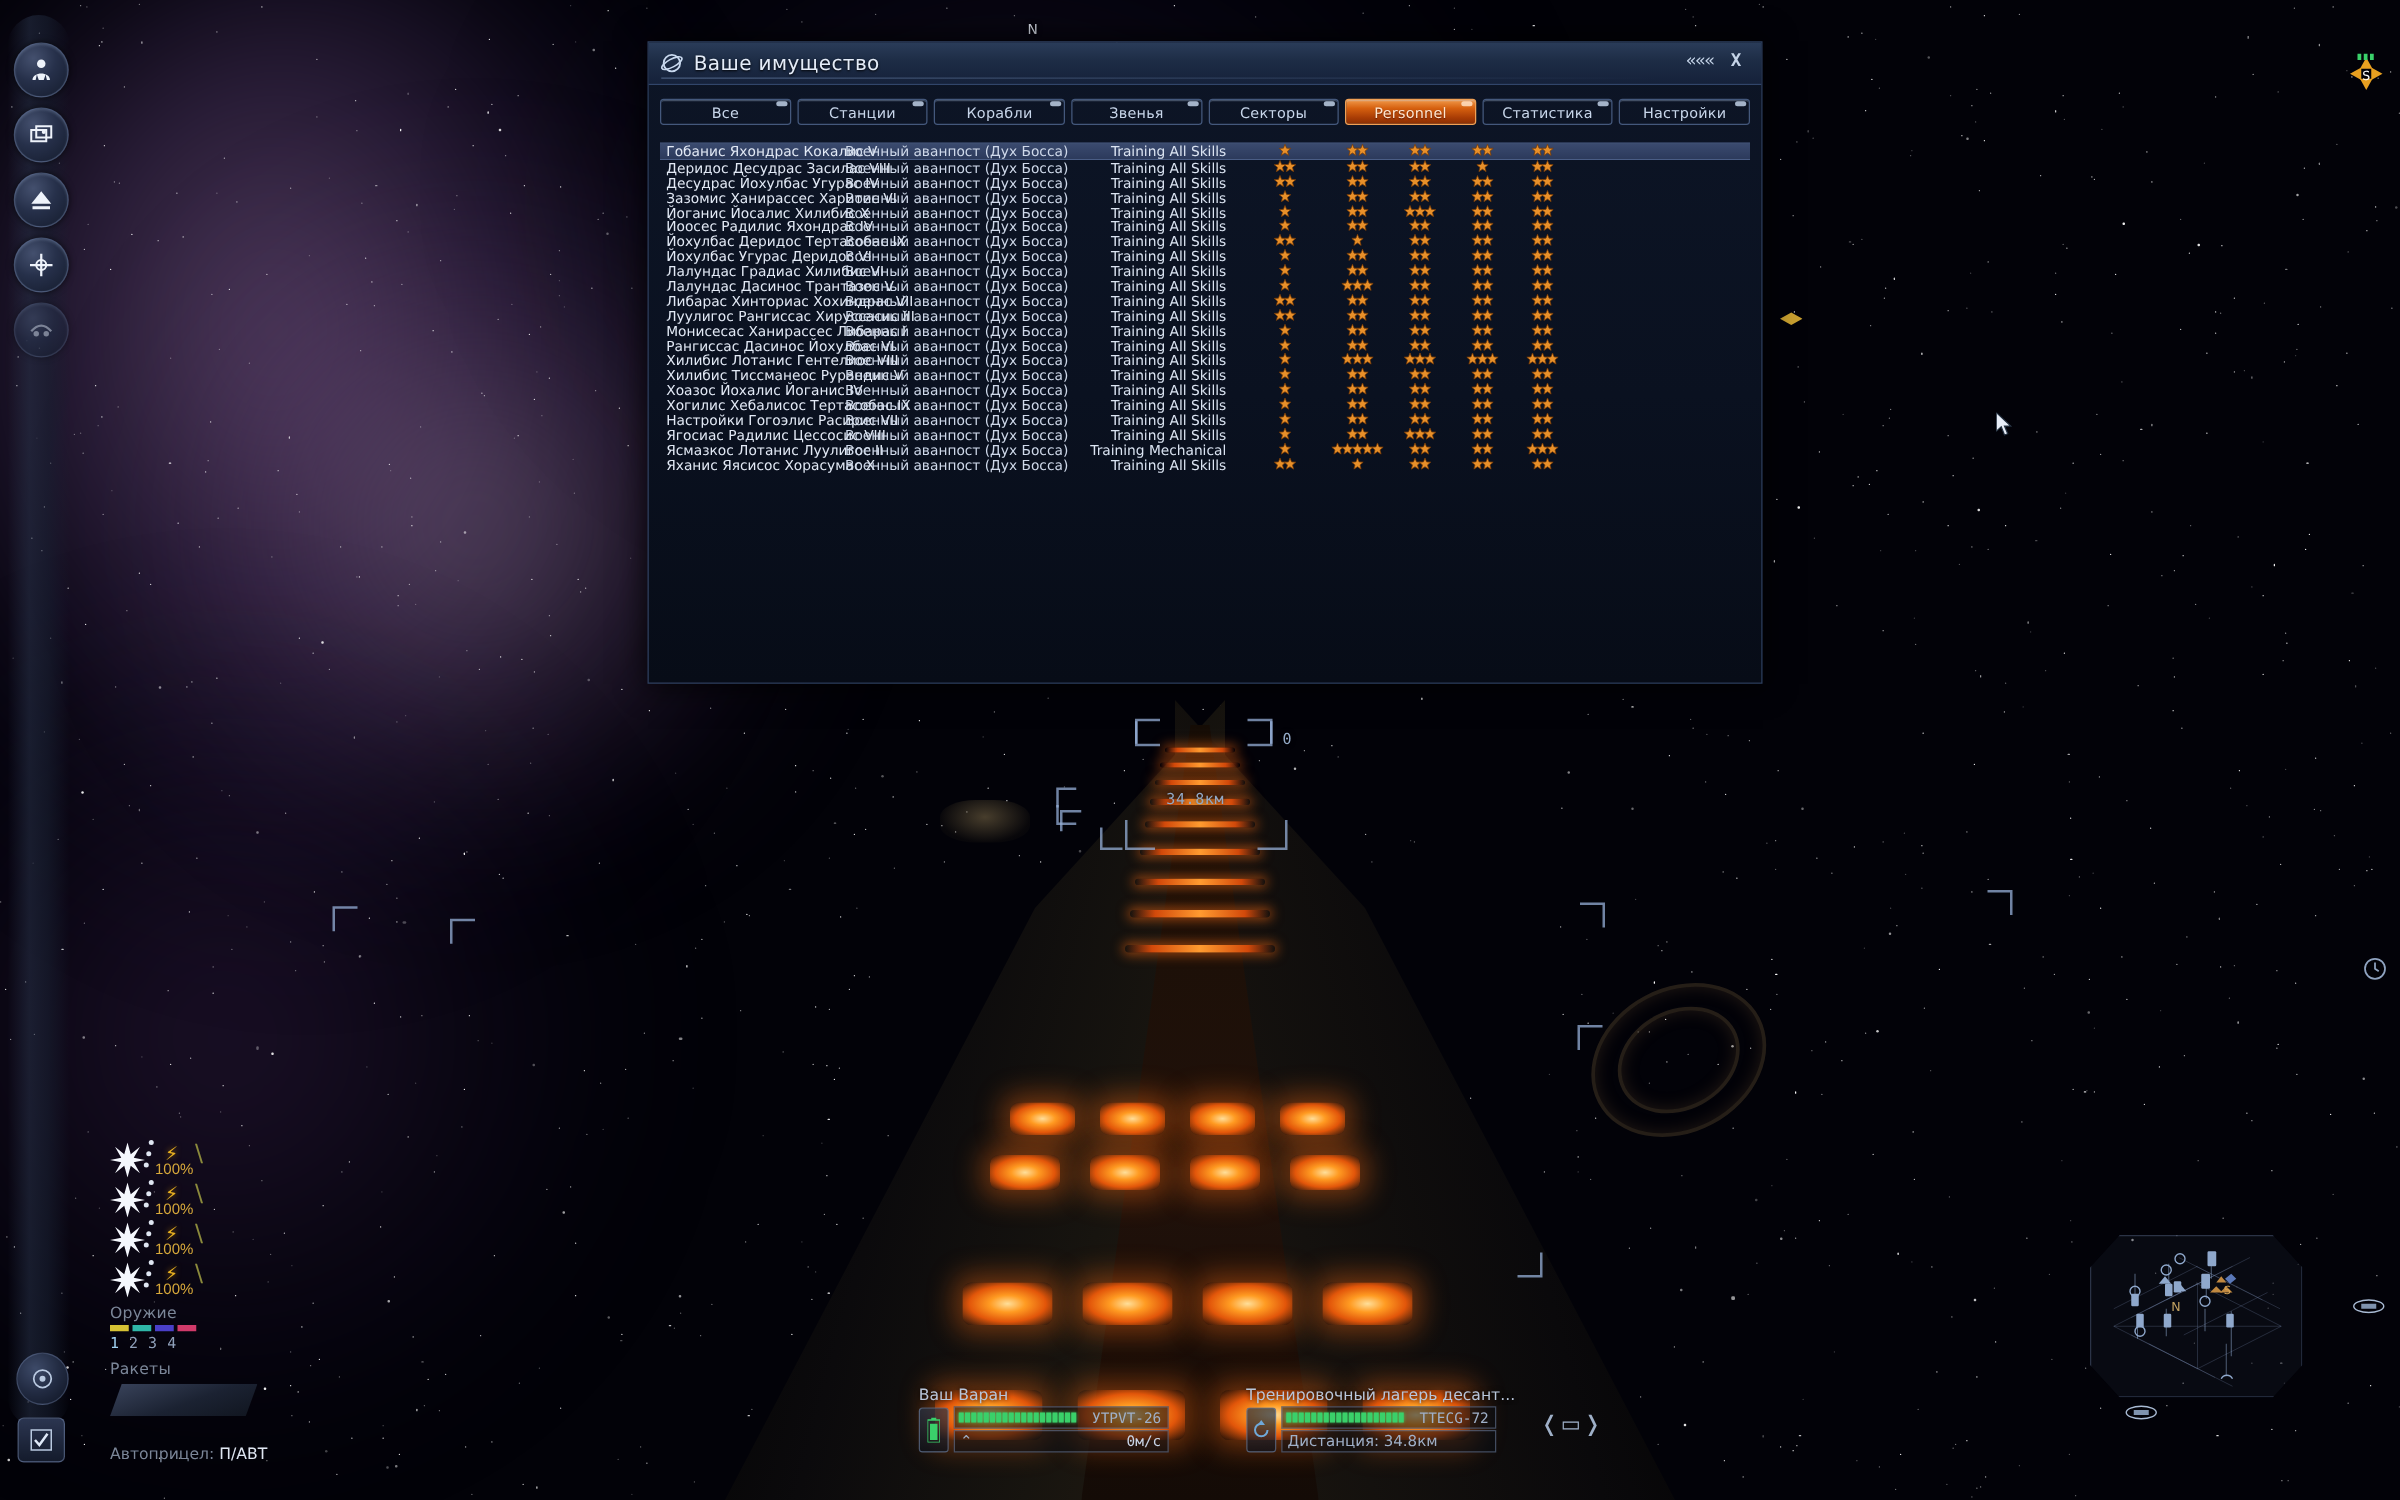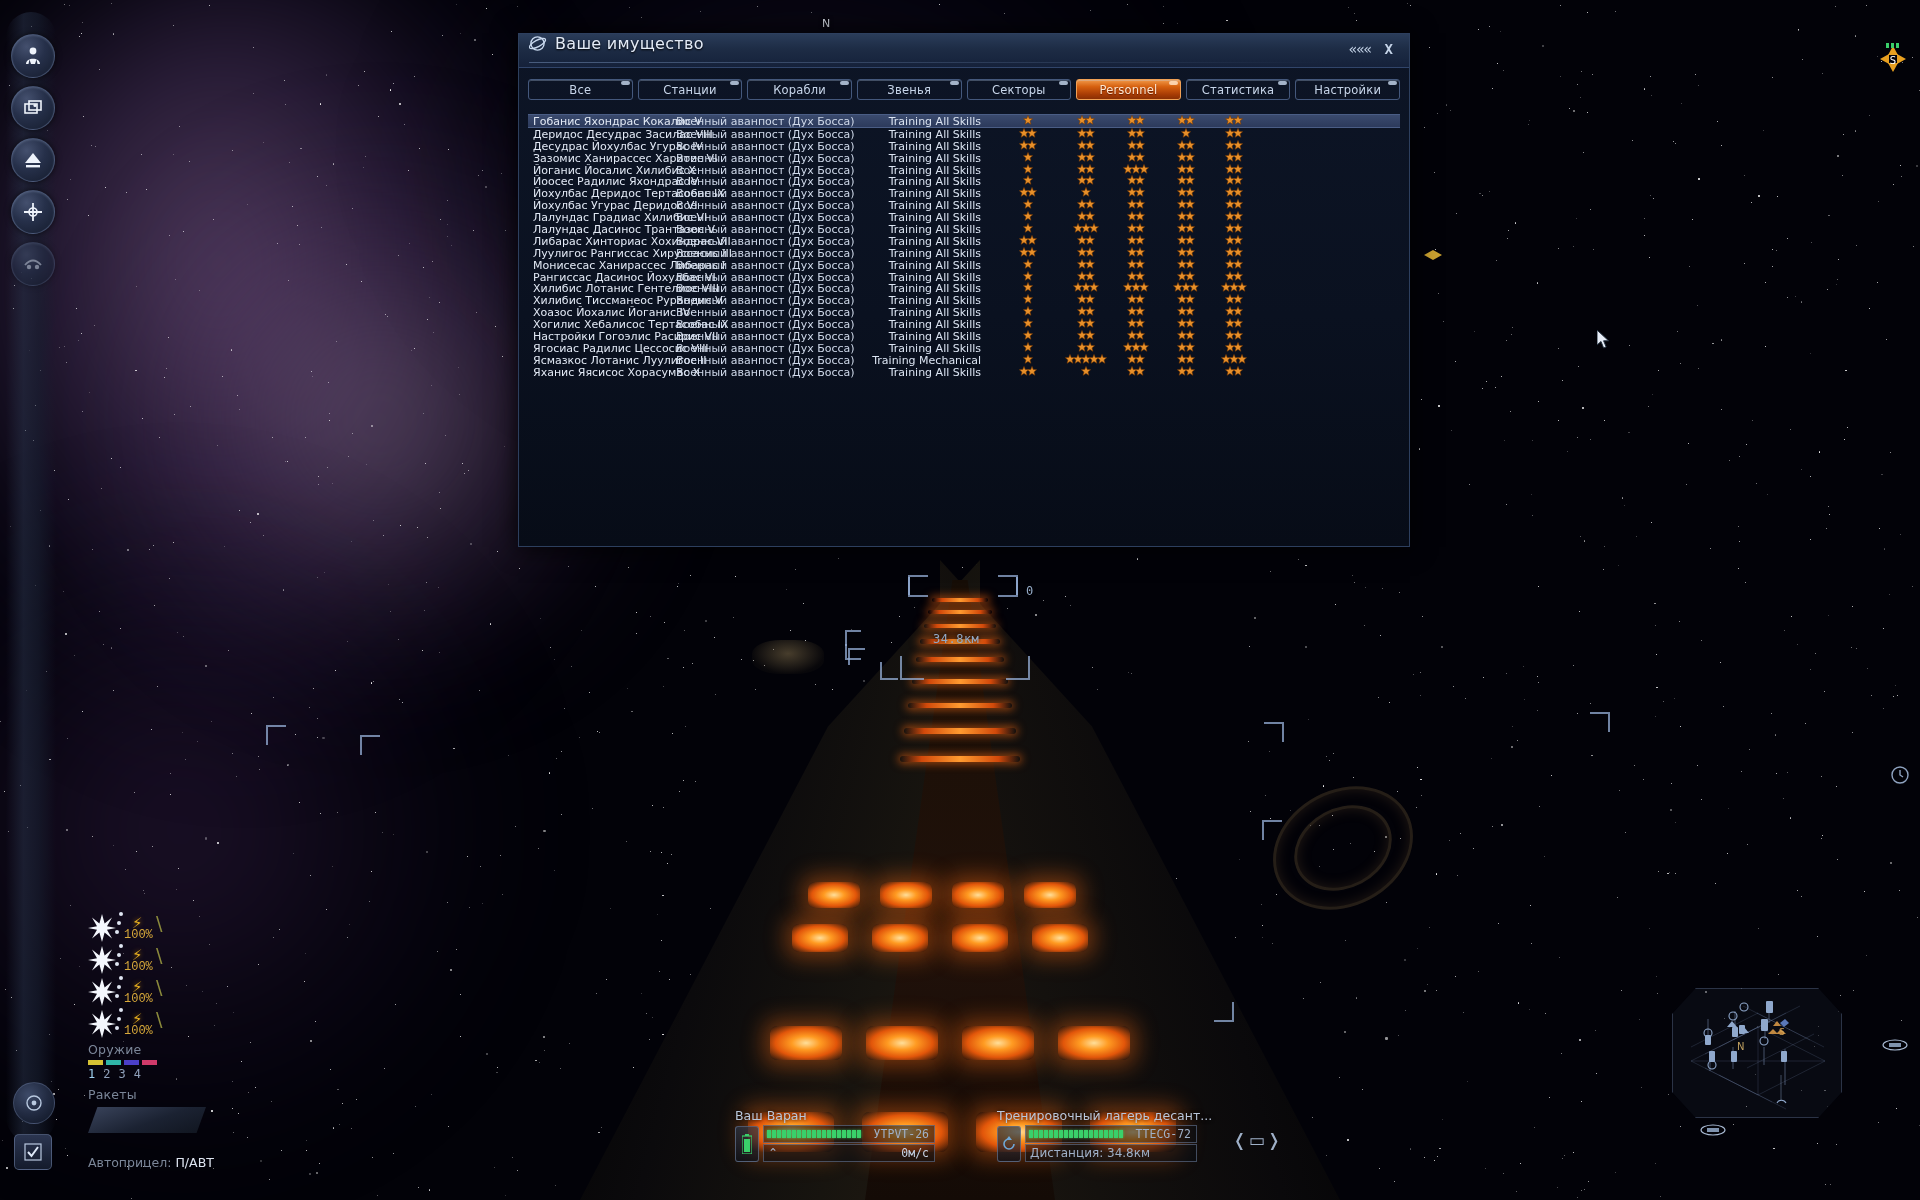--- a/index.html
+++ b/index.html
@@ -75,21 +75,21 @@
       border:1px solid rgba(130,150,190,.32);display:flex;align-items:center;justify-content:center;}
 
   
   #weaponhud{position:absolute;left:88px;top:912px;width:180px;color:#a8b4c8;font-size:12px;}
   .wslot{position:relative;height:32px;}
   .wstar{position:absolute;left:0;top:2px;width:28px;height:28px;}
   .wbolt{position:absolute;left:44px;top:2px;font-size:15px;color:#e8b020;text-shadow:0 0 5px rgba(255,170,0,.6);}
   .wslash{position:absolute;left:68px;top:0px;color:#8b8a3c;font-size:19px;}
   .wdot{position:absolute;width:4px;height:4px;border-radius:50%;background:#dfe6f2;}
   .wpct{position:absolute;left:36px;top:16px;color:#d8a93a;font-size:12px;
-        font-family:Liberation Mono, monospace;}
+        font-family:Liberation Sans, sans-serif;}
   .hudcap{color:#7b8698;font-size:12.5px;margin-top:2px;letter-spacing:.2px;}
   #wgroups{display:flex;gap:3px;margin-top:3px;}
   .wg{width:15px;height:5px;}
   #wnums{display:flex;gap:8px;margin-top:2px;color:#8fa0ba;font-size:12px;
         font-family:"DejaVu Sans Mono","Liberation Mono",monospace;}
   #wnums b{color:#9fd0f0;font-weight:normal;}
   #missilebox{width:118px;height:26px;margin-top:5px;
         background:linear-gradient(160deg,#3a445c 0%,#1b2232 55%,#10151f 100%);
         clip-path:polygon(8% 0%, 100% 0%, 92% 100%, 0% 100%);}
   #autoaim{margin-top:22px;color:#7b8698;font-size:12.5px;}
@@ -123,21 +123,21 @@
       clip-path:polygon(14% 0%,86% 0%,100% 20%,100% 80%,86% 100%,14% 100%,0% 80%,0% 20%);}
   #radarN{position:absolute;left:64px;top:52px;color:#c0a060;font-size:10px;}
 
   
   #win{position:absolute;left:518px;top:33px;width:890px;height:512px;
        background:linear-gradient(180deg,#0d1526 0%,#0a1120 55%,#070c17 100%);
        border:1px solid #2d3f5e;
        box-shadow:0 0 24px rgba(0,0,0,.85);}
   #titlebar{position:relative;height:33px;
        background:linear-gradient(180deg,#2a3c59 0%,#1d2c45 45%,#15213a 100%);
-       border-bottom:1px solid #31456a;display:flex;align-items:flex-start;}
+       border-bottom:1px solid #31456a;display:flex;align-items:center;}
   #titleicon{margin-left:9px;width:19px;height:19px;}
   #wintitle{margin-left:8px;font-size:16px;color:#e4ecf8;letter-spacing:.3px;
        text-shadow:0 1px 2px #000;}
   #titlerule{position:absolute;left:10px;right:80px;bottom:4px;height:1px;
        background:linear-gradient(90deg,rgba(140,170,215,.42),rgba(140,170,215,0));}
   .winbtn{position:absolute;top:8px;color:#c5d4e8;font-size:14px;cursor:pointer;
        font-family:"DejaVu Sans Mono","Liberation Mono",monospace;line-height:14px;}
   #btnCollapse{right:38px;letter-spacing:-1px;}
   #btnClose{right:16px;font-weight:bold;}
 

